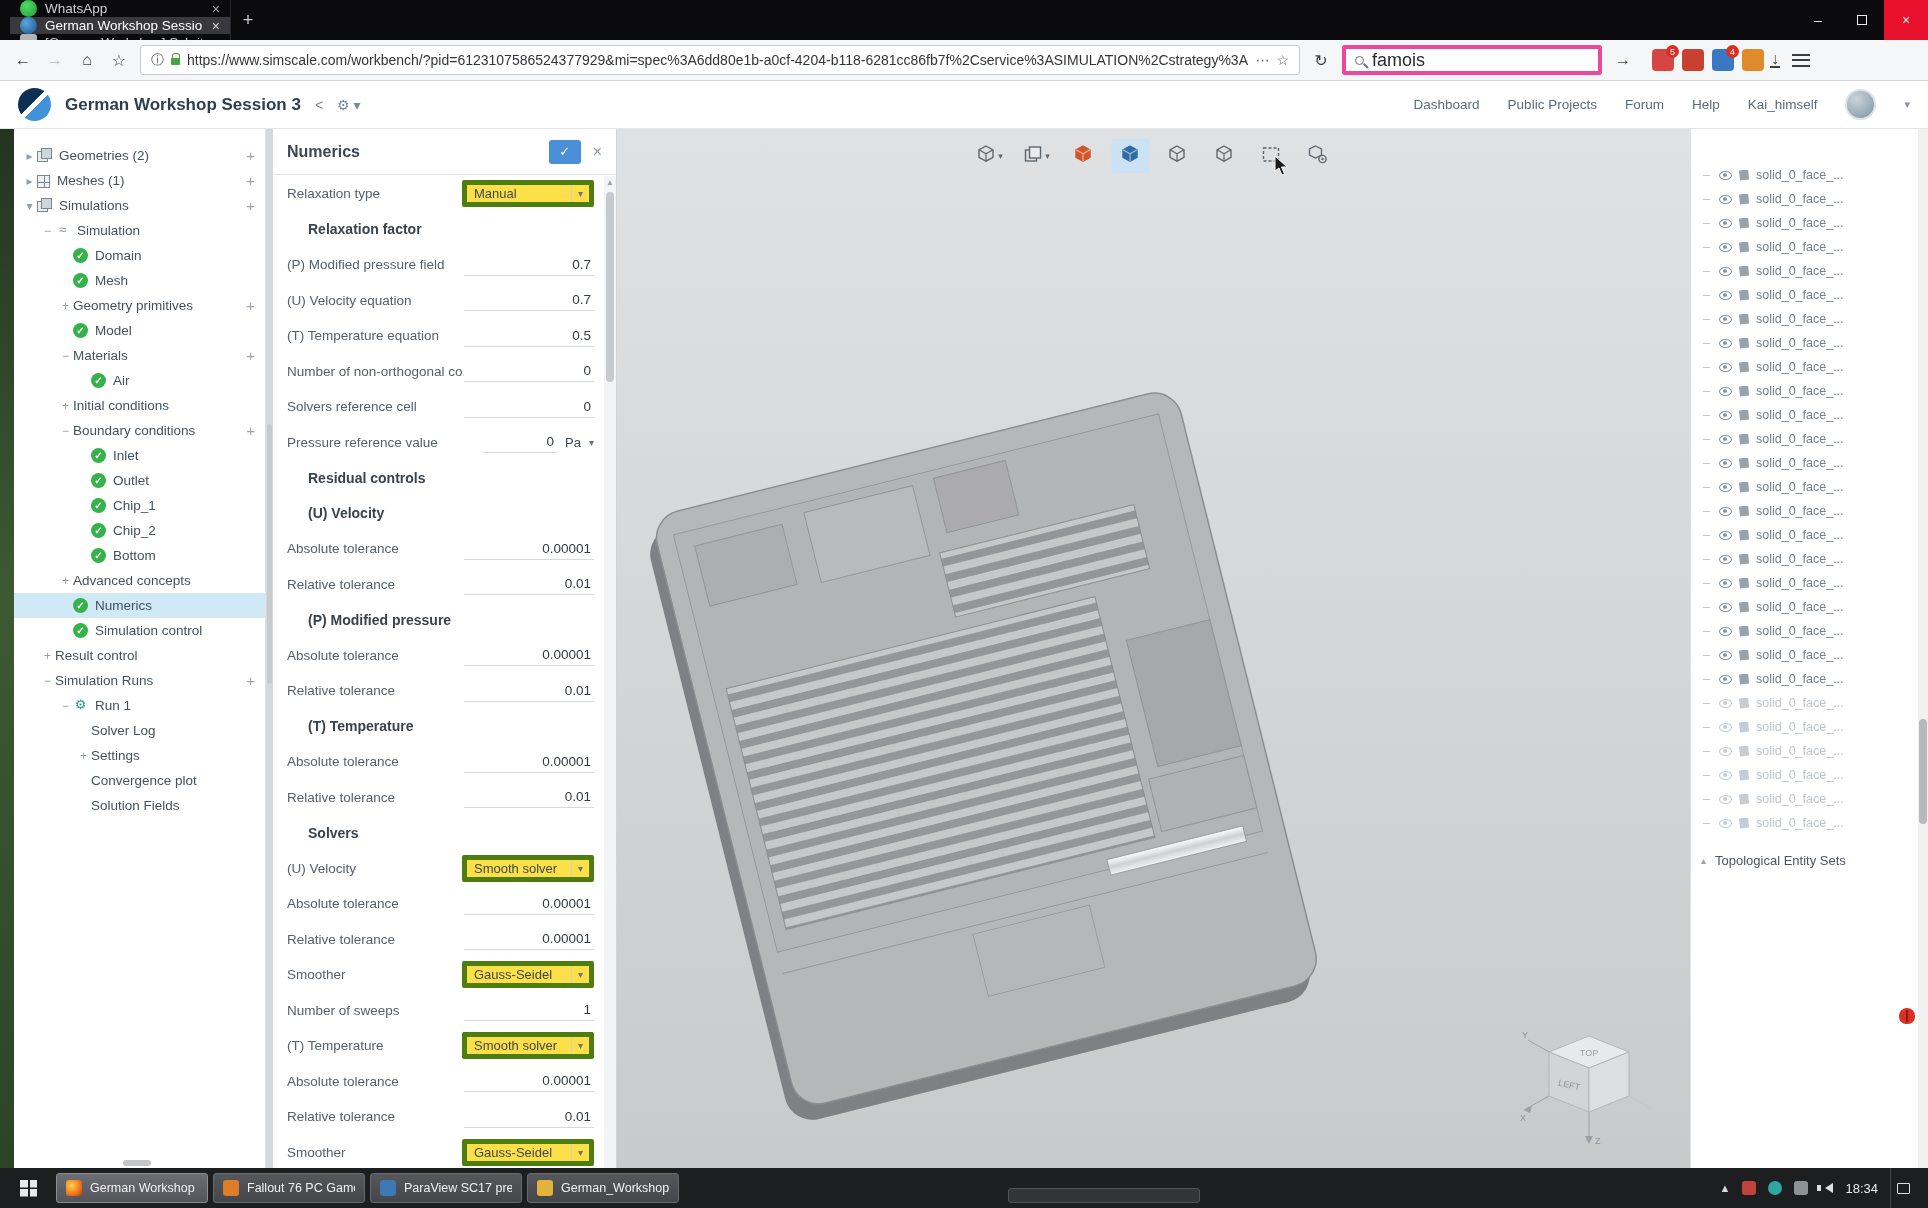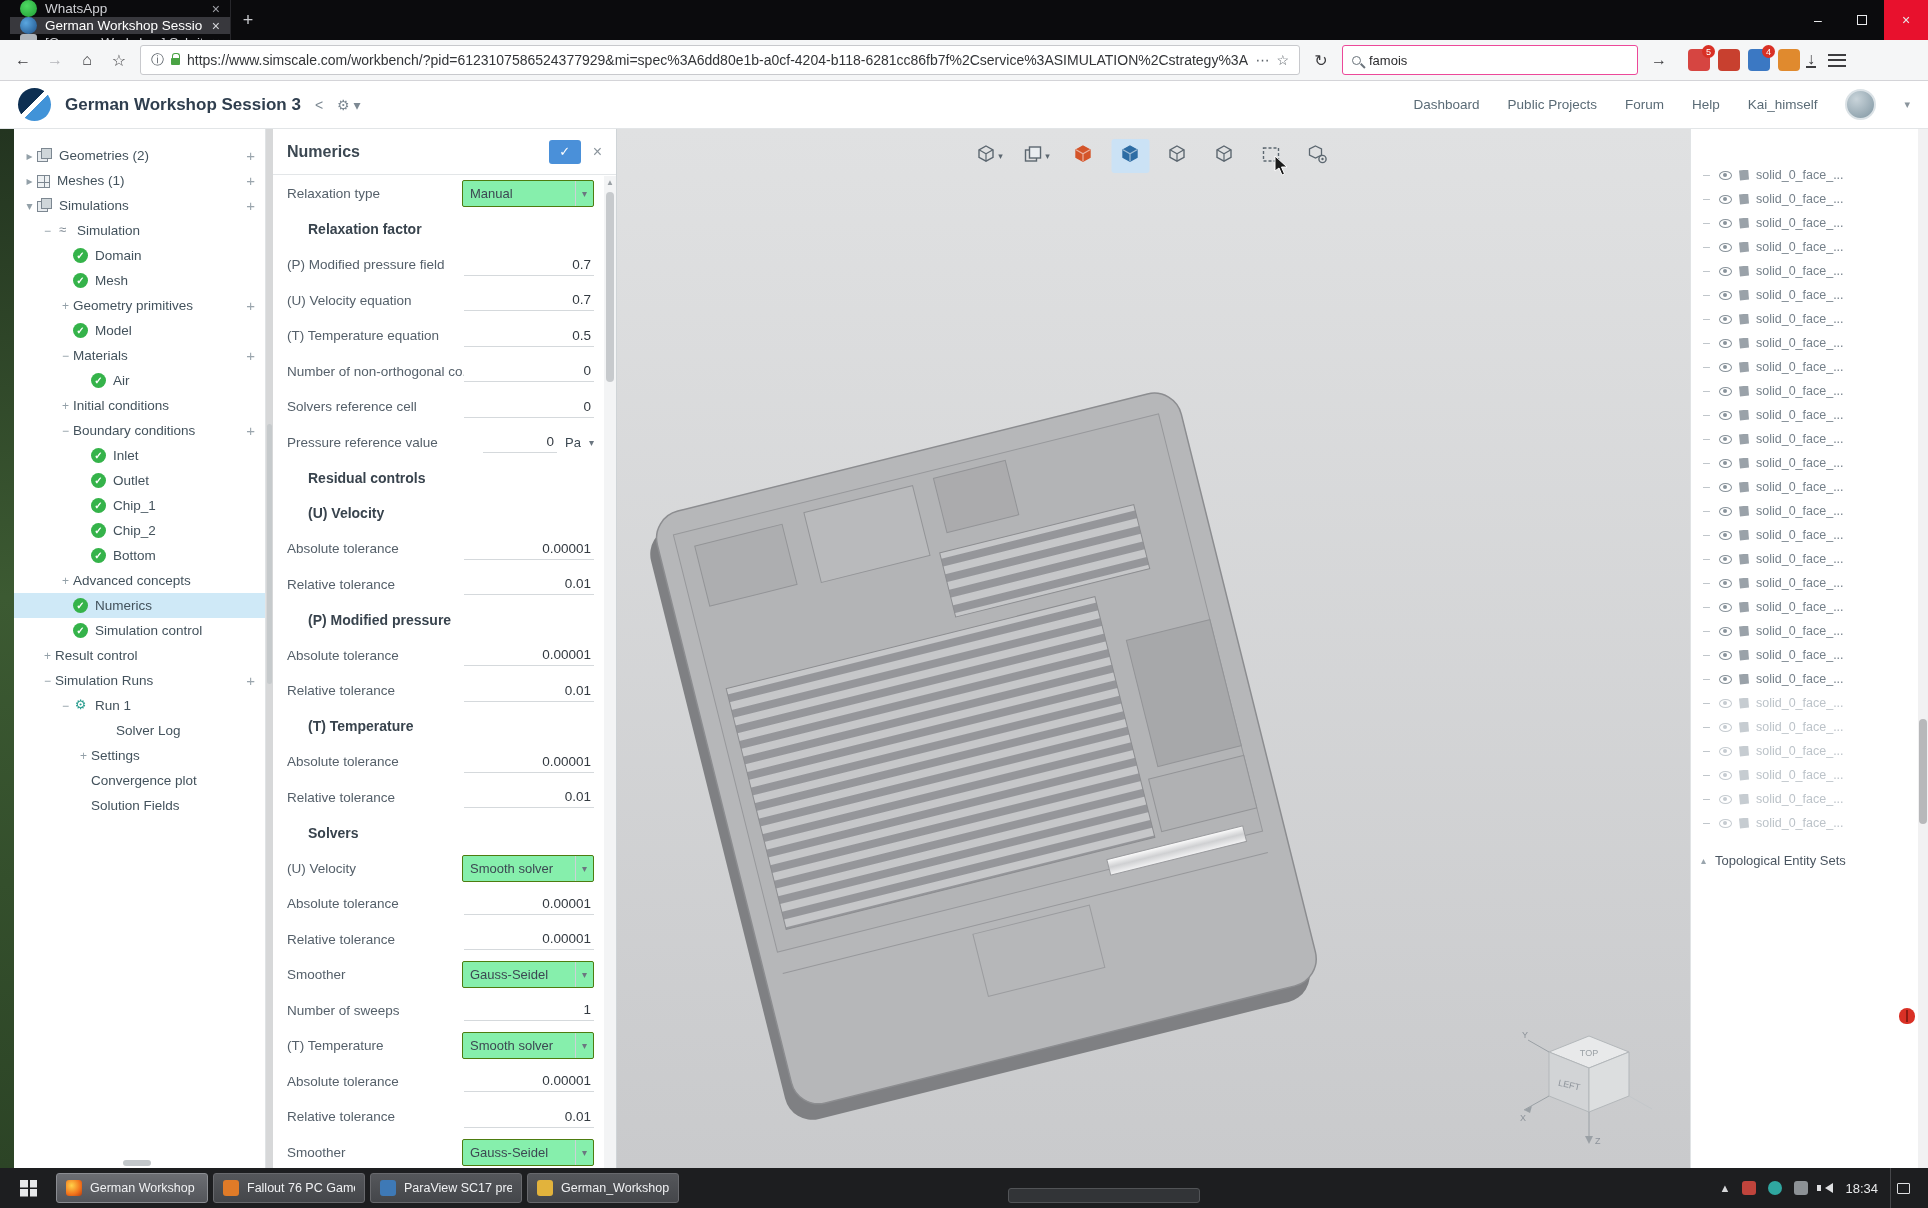--- a/index.html
+++ b/index.html
@@ -29,21 +29,21 @@
   
   .navbar { position:absolute; top:40px; left:0; width:100%; height:41px; background:#f5f6f7; border-bottom:1px solid #d4d4d8; display:flex; align-items:center; padding:0 8px; gap:6px; }
   .nav-ico { width:30px; height:30px; display:flex; align-items:center; justify-content:center; font-size:16px; color:#3d3d40; border-radius:3px; flex:none; }
   .nav-ico.disabled { color:#b4b5ba; }
   .url-bar { width:1160px; height:30px; background:#fff; border:1px solid #c8c9cd; border-radius:3px; display:flex; align-items:center; gap:7px; padding:0 10px; font-size:14px; color:#2b2b2e; flex:none; }
   .info-glyph { color:#5a6168; font-size:13px; }
   .lock { width:9px; height:7px; background:#4aa344; border-radius:1px; position:relative; margin-top:3px; flex:none; }
   .lock::before { content:''; position:absolute; left:1px; top:-5px; width:6px; height:6px; border:1.5px solid #4aa344; border-bottom:none; border-radius:3px 3px 0 0; }
   .url-text { flex:1; white-space:nowrap; overflow:hidden; color:#333538; }
   .url-side { color:#5a6168; font-size:14px; }
-  .search-bar { width:296px; height:30px; background:#fff; border:1px solid #ec4899; border-radius:3px; display:flex; align-items:center; gap:8px; padding:0 9px; font-size:13px; color:#2b2b2e; flex:none; }
+  .search-bar { width:260px; height:30px; background:#fff; border:4px solid #ec4899; border-radius:3px; display:flex; align-items:center; gap:8px; padding:0 9px; font-size:18px; color:#2b2b2e; flex:none; }
   .mag { width:9px; height:9px; border:1.5px solid #6a737b; border-radius:50%; position:relative; flex:none; }
   .mag::after { content:''; position:absolute; left:7px; top:8px; width:6px; height:1.5px; background:#6a737b; transform:rotate(45deg); }
   .ext-row { display:flex; align-items:center; gap:8px; margin-left:8px; }
   .ext-ico { width:22px; height:22px; border-radius:4px; position:relative; flex:none; }
   .ext-badge { position:absolute; right:-5px; top:-4px; min-width:13px; height:13px; border-radius:7px; background:#d93025; color:#fff; font-size:9px; display:flex; align-items:center; justify-content:center; padding:0 2px; }
   .dl-ico { font-size:16px; color:#3d3d40; border-bottom:2px solid #3d3d40; line-height:14px; padding:0 1px; }
   .burger { width:18px; height:13px; display:flex; flex-direction:column; justify-content:space-between; margin:0 6px; }
   .burger i { display:block; height:2px; background:#3d3d40; }
 
   
@@ -82,21 +82,21 @@
   .panel-header { height:46px; display:flex; align-items:center; padding:0 14px; border-bottom:1px solid #e3e6e8; }
   .panel-title { font-weight:bold; font-size:16px; color:#3c4852; flex:1; }
   .btn-ok { width:32px; height:24px; background:#4a90d9; border-radius:3px; color:#fff; display:flex; align-items:center; justify-content:center; font-size:13px; }
   .btn-close { color:#8a949c; font-size:16px; margin-left:12px; }
   .form { position:absolute; top:47px; left:0; right:12px; bottom:0; overflow:hidden; }
   .form-row { height:35.5px; display:flex; align-items:center; padding:0 10px 0 14px; font-size:13.5px; color:#55606a; }
   .form-row .lbl { flex:1; white-space:nowrap; overflow:hidden; padding-right:8px; }
   .fr-header { font-weight:bold; color:#38434d; font-size:14px;padding-left:35px; }
   .val-input { width:130px; text-align:right; border-bottom:1px solid #d5d9dc; padding:3px 3px; color:#333a41; flex:none; }
   .val-short { width:74px; margin-right:8px; }
-  .select { width:132px; height:27px; border:1px solid #4d7c0f; border-radius:2px; background:#86efac; display:flex; align-items:center; font-size:13px; color:#3c4852; flex:none; }
+  .select { width:132px; height:27px; border:5px solid #4d7c0f; border-radius:2px; background:#fde047; display:flex; align-items:center; font-size:13px; color:#3c4852; flex:none; }
   .select .sv { flex:1; padding:0 7px; white-space:nowrap; overflow:hidden; }
   .select .caret { width:18px; align-self:stretch; display:flex; align-items:center; justify-content:center; border-left:1px solid #ccd2d6; color:#6b7680; font-size:10px; }
   .unit-select { display:flex; align-items:center; gap:8px; color:#3c4852; font-size:13px; }
   .ucaret { color:#6b7680; font-size:10px; }
   .panel-scroll { position:absolute; right:0; top:47px; width:12px; bottom:0; background:#f3f4f5; }
   .panel-thumb { position:absolute; top:16px; left:2px; width:8px; height:190px; border-radius:4px; background:#c7cacd; }
   .scroll-up { position:absolute; top:2px; left:0; width:12px; text-align:center; color:#9aa0a5; font-size:8px; }
 
   
   .viewport { position:absolute; left:617px; top:129px; right:238px; bottom:40px; background:linear-gradient(180deg,#e0e1e2,#c9cacc); overflow:hidden; }
@@ -363,21 +363,21 @@
         <div class="tree-row" style="padding-left: 26px;">
           <span class="exp">−</span>
           <span class="tree-label">Simulation Runs</span>
           <span class="add-btn">+</span>
         </div>
         <div class="tree-row" style="padding-left: 44px;">
           <span class="exp">−</span>
           <span class="ti ti-gears">⚙</span>
           <span class="tree-label">Run 1</span>
         </div>
-        <div class="tree-row" style="padding-left: 87px;">
+        <div class="tree-row" style="padding-left: 62px;">
           <span class="exp"></span>
           <span class="tree-label">Solver Log</span>
         </div>
         <div class="tree-row" style="padding-left: 62px;">
           <span class="exp">+</span>
           <span class="tree-label">Settings</span>
         </div>
         <div class="tree-row" style="padding-left: 62px;">
           <span class="exp"></span>
           <span class="tree-label">Convergence plot</span>

